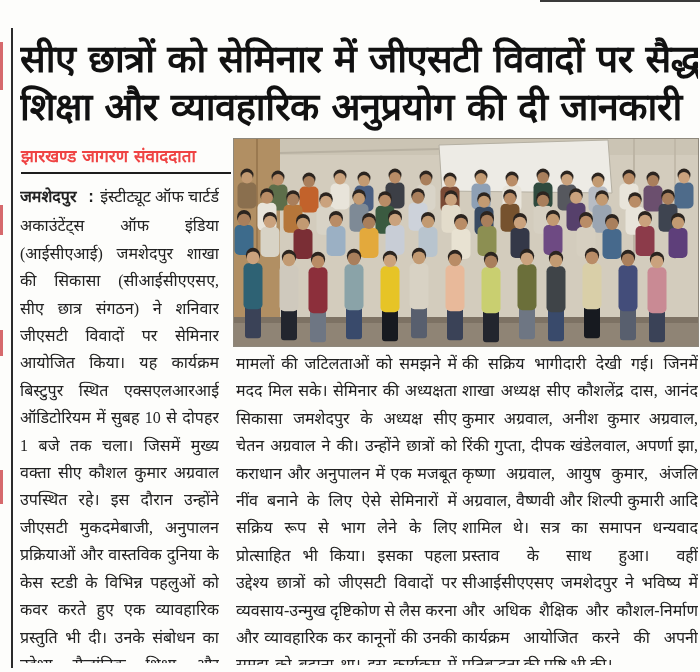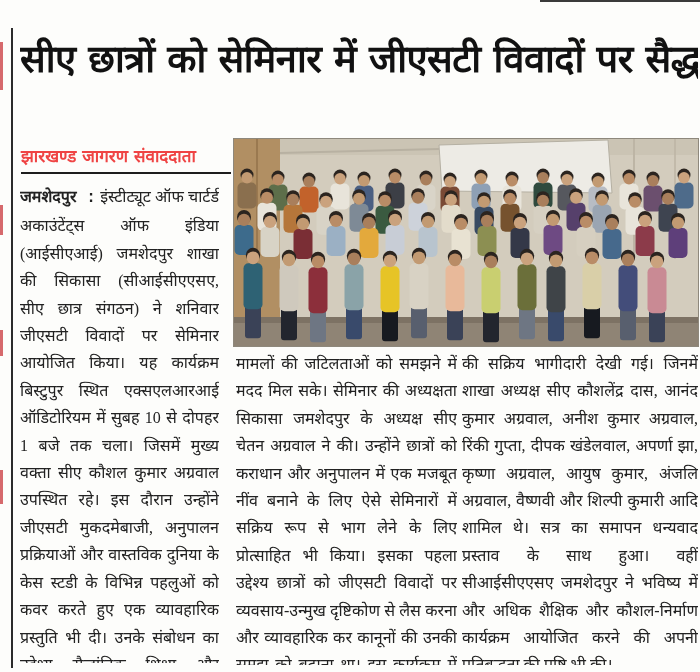--- a/index.html
+++ b/index.html
@@ -60,20 +60,21 @@
 
   <div class="col-rule"></div>
   <div class="edge-mark" style="top:42px;height:48px;"></div>
   <div class="edge-mark" style="top:205px;height:30px;"></div>
   <div class="edge-mark" style="top:330px;height:26px;"></div>
   <div class="edge-mark" style="top:470px;height:34px;"></div>
   <div class="top-frag-rule"></div>
 
   <h1 class="headline">
     <span class="hl-line">सीए छात्रों को सेमिनार में जीएसटी विवादों पर सैद्धांतिक</span>
+    <span class="hl-line">शिक्षा और व्यावहारिक अनुप्रयोग की दी जानकारी</span>
   </h1>
 
   <div class="byline">झारखण्ड जागरण संवाददाता</div>
   <div class="byline-rule"></div>
 
   <div id="col1" class="news-col"><span class="lead">जमशेदपुर :</span><span> इंस्टीट्यूट ऑफ चार्टर्ड अकाउंटेंट्स ऑफ इंडिया (आईसीएआई) जमशेदपुर शाखा की सिकासा (सीआईसीएएसए, सीए छात्र संगठन) ने शनिवार जीएसटी विवादों पर सेमिनार आयोजित किया। यह कार्यक्रम बिस्टुपुर स्थित एक्सएलआरआई ऑडिटोरियम में सुबह 10 से दोपहर 1 बजे तक चला। जिसमें मुख्य वक्ता सीए कौशल कुमार अग्रवाल उपस्थित रहे। इस दौरान उन्होंने जीएसटी मुकदमेबाजी, अनुपालन प्रक्रियाओं और वास्तविक दुनिया के केस स्टडी के विभिन्न पहलुओं को कवर करते हुए एक व्यावहारिक प्रस्तुति भी दी। उनके संबोधन का उद्देश्य सैद्धांतिक शिक्षा और व्यावहारिक अनुप्रयोग के बीच की खाई को पाटना था। जिससे छात्रों को जीएसटी से संबंधित कानूनी</span></div>
 
   <div class="photo">
     <svg width="464" height="207" viewBox="0 0 464 207" xmlns="http://www.w3.org/2000/svg">
       <rect x="0" y="0" width="464" height="207" fill="#d3ccbd"></rect>

